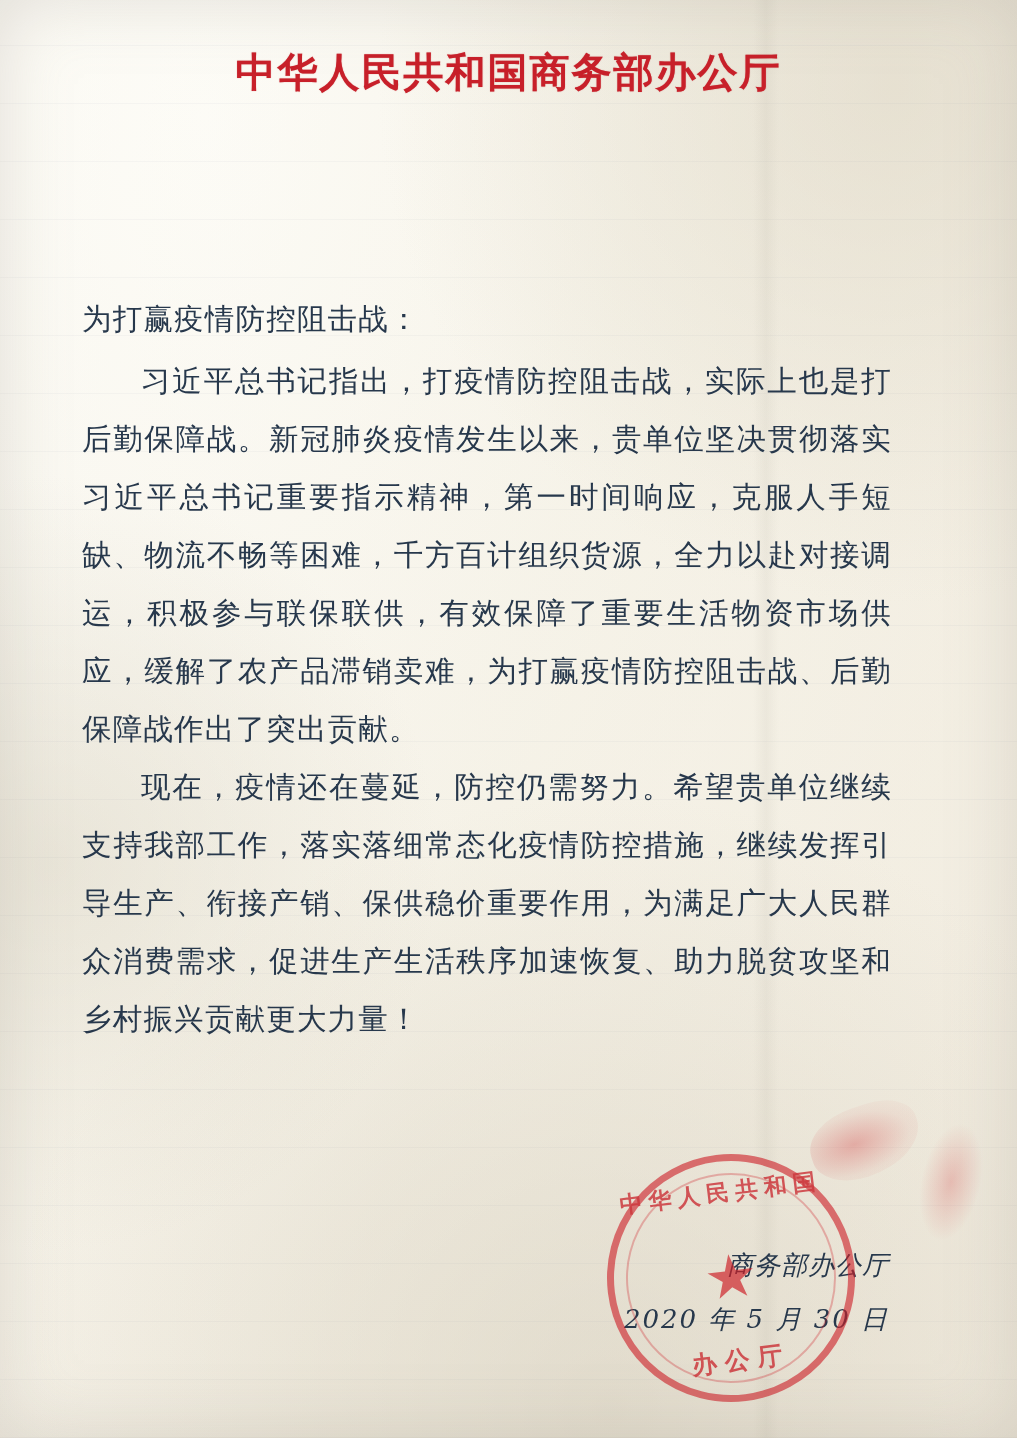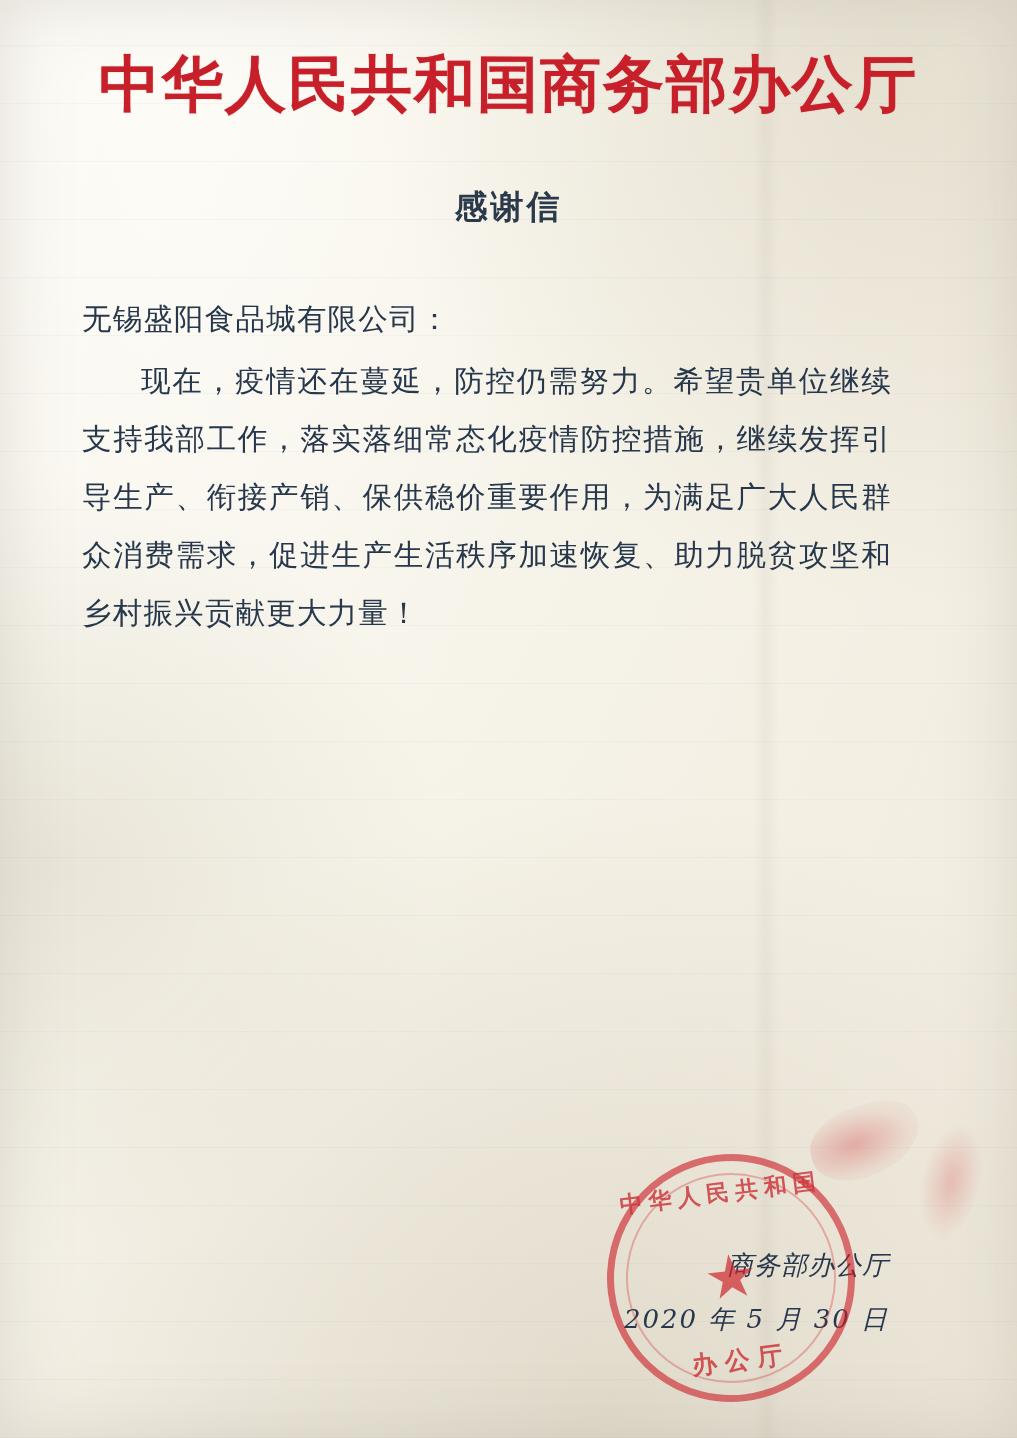--- a/index.html
+++ b/index.html
@@ -42,23 +42,23 @@
     pointer-events: none;
   }
   
   .letterhead {
     position: absolute;
     top: 52px;
     left: 0;
     width: 100%;
     text-align: center;
     color: #c8202a;
-    font-family: Liberation Sans, sans-serif;
+    font-family: Liberation Serif, serif;
     font-weight: bold;
-    font-size: 61px;
+    font-size: 40px;
     letter-spacing: 2px;
     line-height: 1.05;
     text-shadow: 0 0 1px rgba(180,20,28,0.55);
     white-space: nowrap;
   }
   .doc-title {
     position: absolute;
     top: 185px;
     left: 0;
     width: 100%;
@@ -190,24 +190,24 @@
 <body>
 
 <div class="page">
 
   <div class="paper-tint"></div>
   <div class="paper-lines"></div>
   <div class="fold"></div>
 
   <div class="letterhead">中华人民共和国商务部办公厅</div>
 
-  <div class="doc-title">感谢信</div>
 
   <div class="body-wrap">
-    <p class="salutation">无锡盛阳食品城有限公司：</p>
+    <p class="salutation">为打赢疫情防控阻击战：</p>
+    <p class="para">习近平总书记指出，打疫情防控阻击战，实际上也是打后勤保障战。新冠肺炎疫情发生以来，贵单位坚决贯彻落实习近平总书记重要指示精神，第一时间响应，克服人手短缺、物流不畅等困难，千方百计组织货源，全力以赴对接调运，积极参与联保联供，有效保障了重要生活物资市场供应，缓解了农产品滞销卖难，为打赢疫情防控阻击战、后勤保障战作出了突出贡献。</p>
     <p class="para">现在，疫情还在蔓延，防控仍需努力。希望贵单位继续支持我部工作，落实落细常态化疫情防控措施，继续发挥引导生产、衔接产销、保供稳价重要作用，为满足广大人民群众消费需求，促进生产生活秩序加速恢复、助力脱贫攻坚和乡村振兴贡献更大力量！</p>
   </div>
 
   <div class="seal-smudge"></div>
   <div class="seal-smudge2"></div>
 
   <div class="sign-block">
     <div class="sign-org">商务部办公厅</div>
     <div class="sign-date">2020 年 5 月 30 日</div>
   </div>

